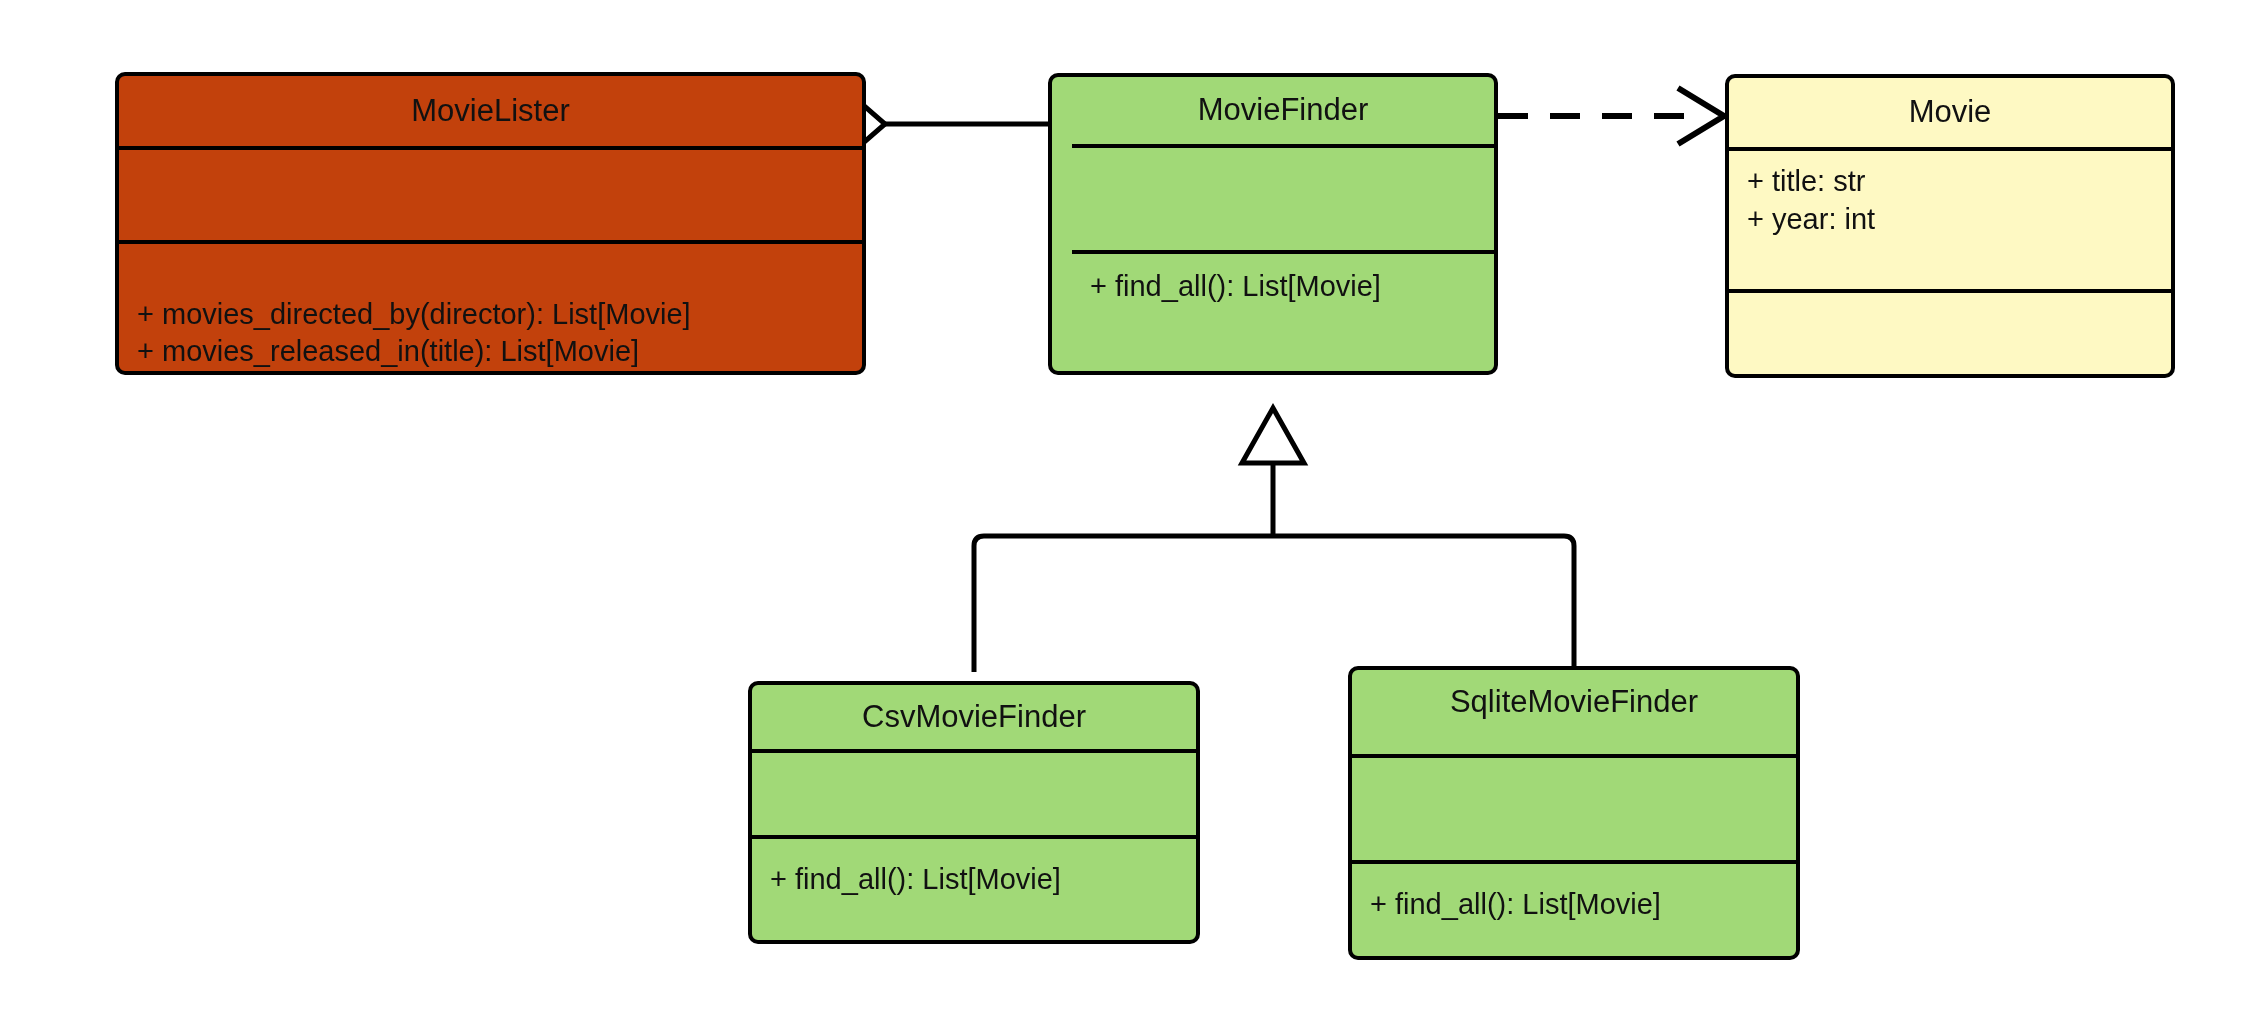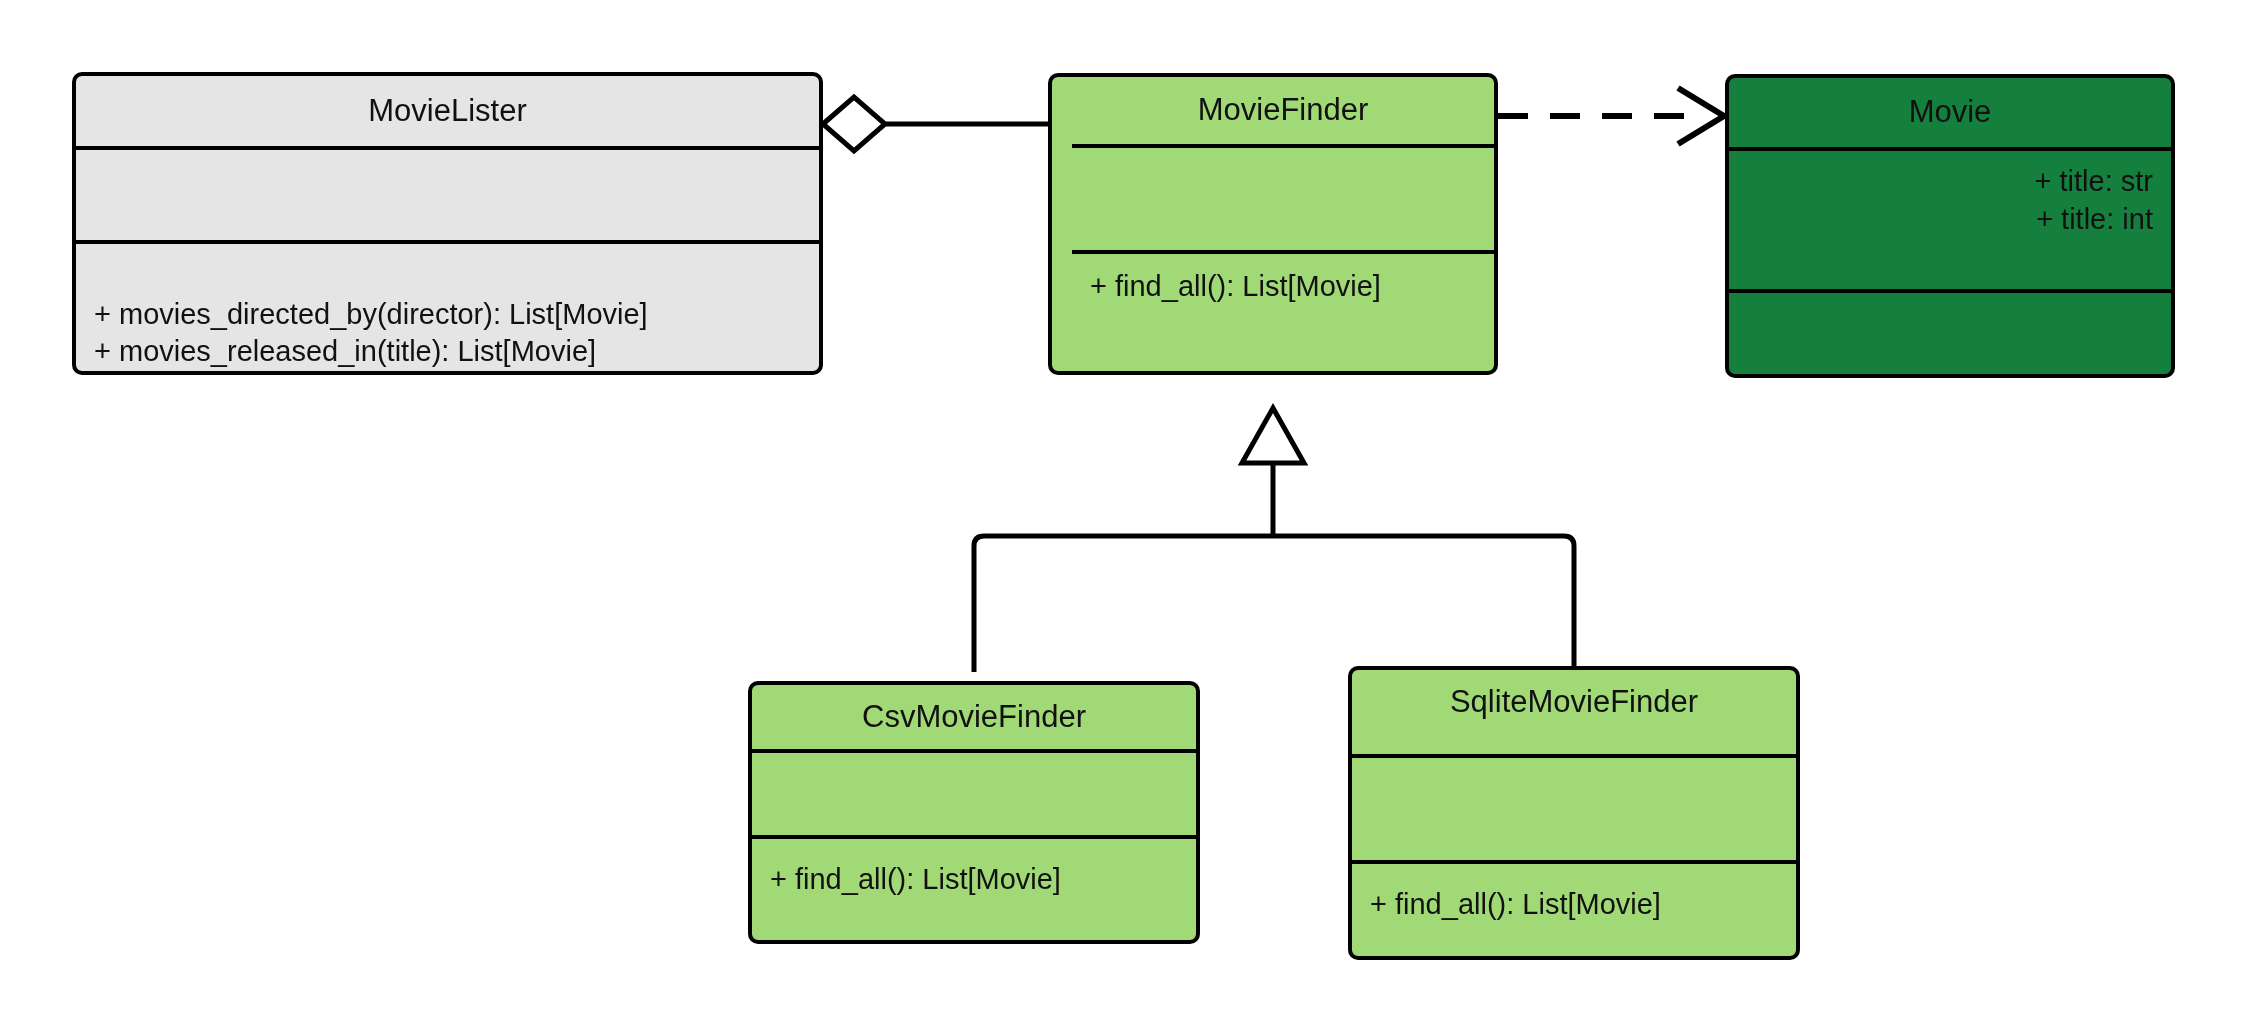--- a/index.html
+++ b/index.html
@@ -28,23 +28,23 @@
   .uml-class {
     position: absolute;
     box-sizing: border-box;
     border: 4px solid #000000;
     border-radius: 10px;
     display: flex;
     flex-direction: column;
     overflow: hidden;
     z-index: 5;
   }
-  .uml-class.yellow { background: #e5e5e5; }
+  .uml-class.yellow { background: #c2410c; margin-left: 43px; }
   .uml-class.green  { background: #a1d977; }
-  .uml-class.blue   { background: #15803d; text-align: right; }
+  .uml-class.blue   { background: #fef9c3; }
 
   .class-name {
     flex: none;
     display: flex;
     align-items: center;
     justify-content: center;
     font-size: 31px;
     color: #111111;
     line-height: 1;
     padding-bottom: 2px;
@@ -105,21 +105,21 @@
     <div class="compartment empty" style="height:106px;"></div>
     <div class="compartment" style="flex:1 1 auto;">
       <div class="member">+ find_all(): List[Movie]</div>
     </div>
   </div>
 
   <div class="uml-class blue" style="left:1725px; top:74px; width:450px; height:304px;">
     <div class="class-name" style="height:67px;">Movie</div>
     <div class="compartment" style="height:142px; padding-top:12px;">
       <div class="member">+ title: str</div>
-      <div class="member">+ title: int</div>
+      <div class="member">+ year: int</div>
     </div>
     <div class="compartment empty" style="flex:1 1 auto;"></div>
   </div>
 
   <div class="uml-class green" style="left:748px; top:672px; width:452px; height:263px;margin-top:9px;">
     <div class="class-name" style="height:62px;">CsvMovieFinder</div>
     <div class="compartment empty" style="height:86px;"></div>
     <div class="compartment" style="flex:1 1 auto; padding-top:22px;">
       <div class="member">+ find_all(): List[Movie]</div>
     </div>

